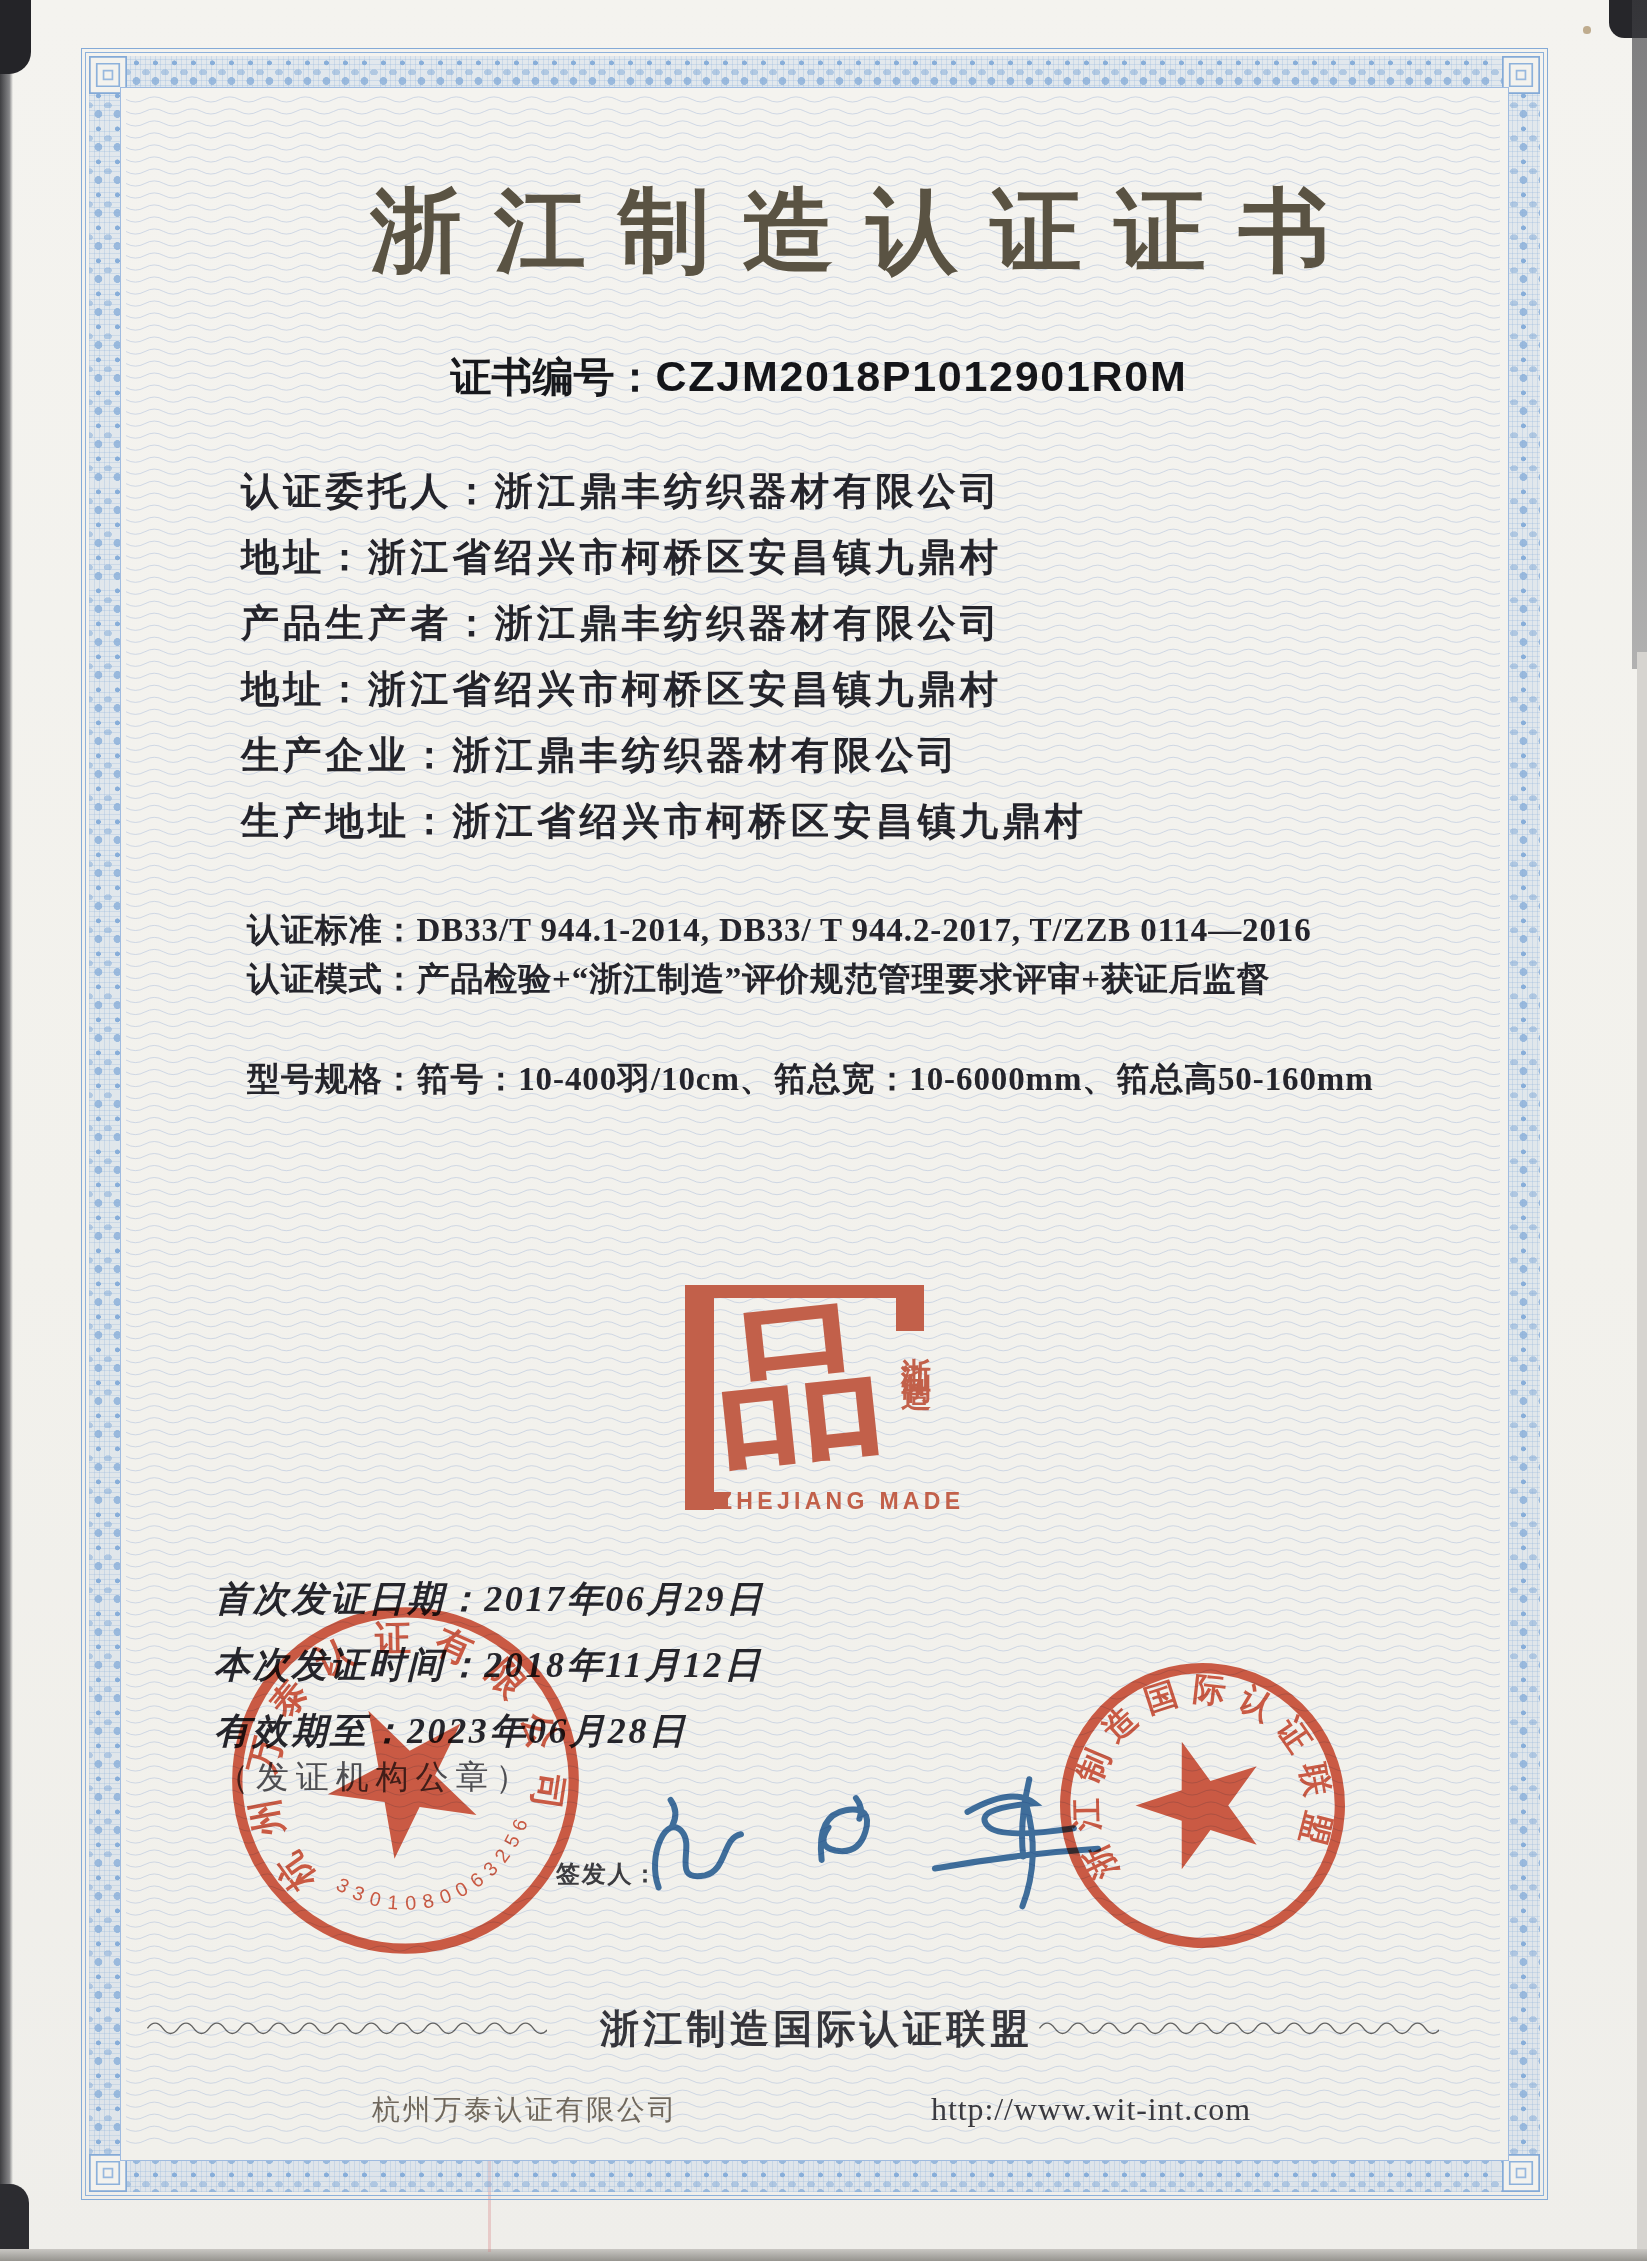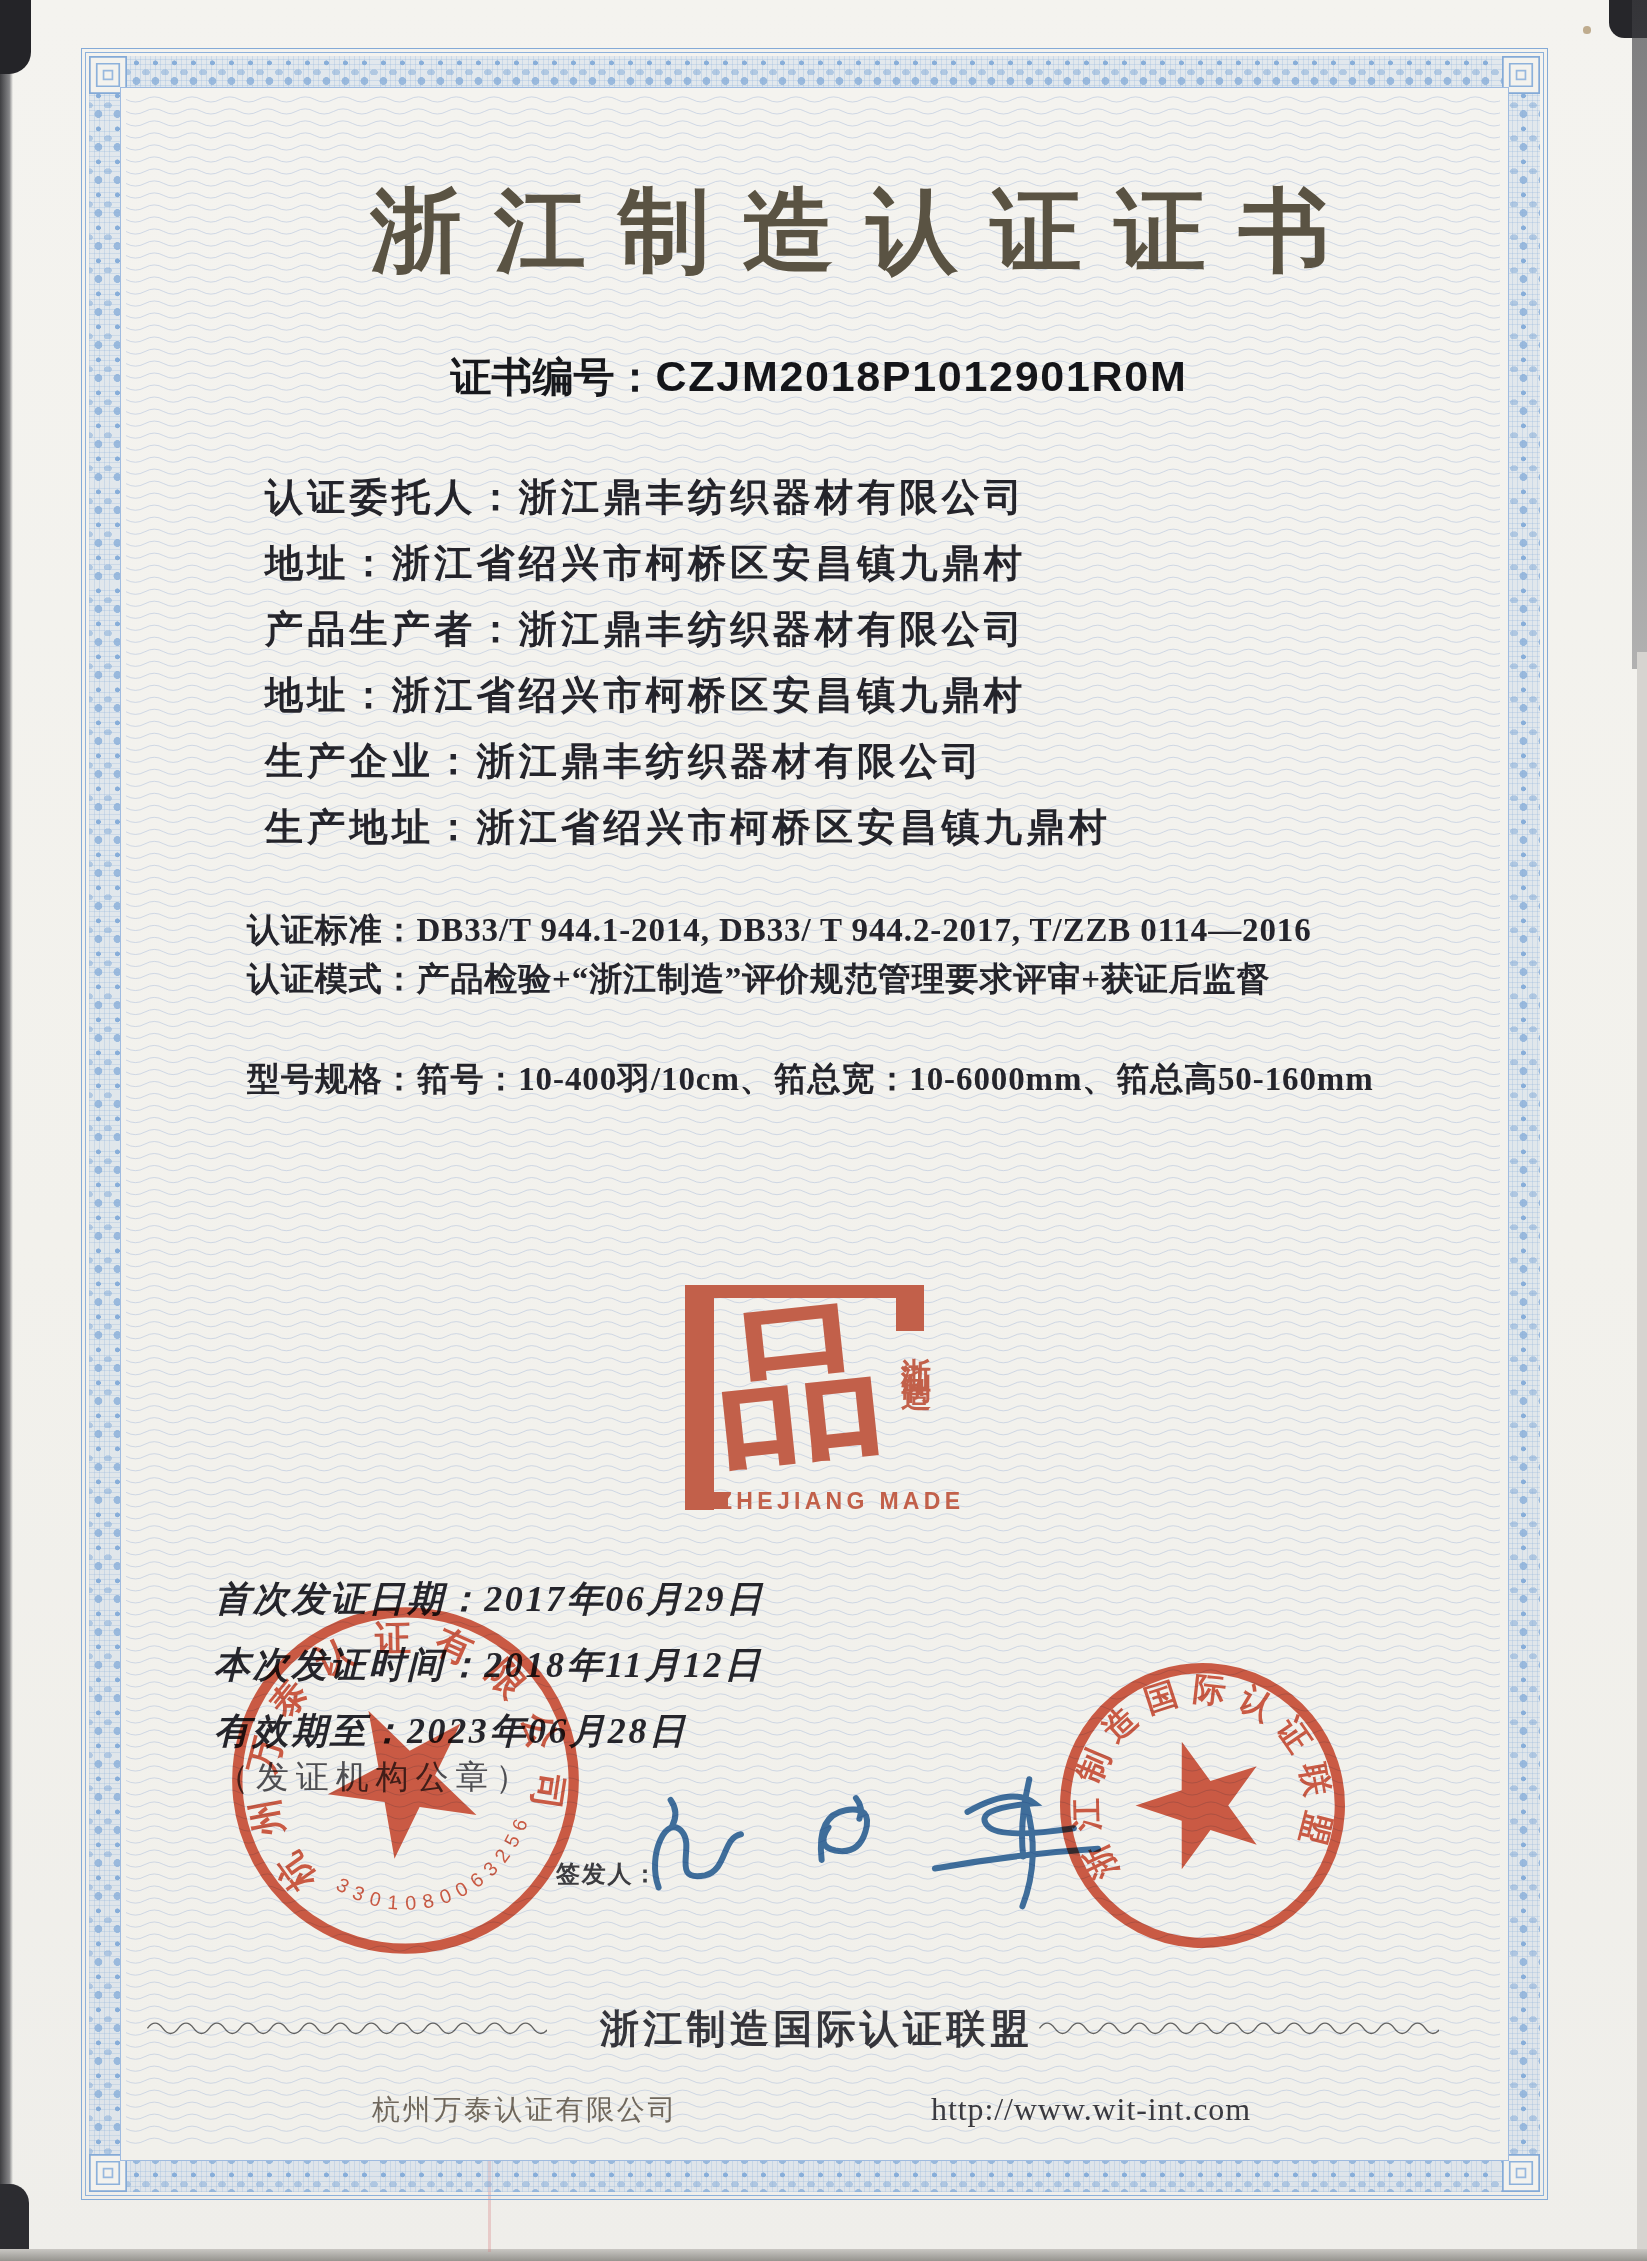--- a/index.html
+++ b/index.html
@@ -36,21 +36,21 @@
     box-shadow:inset 0 0 0 1.7px #84aad7, inset 0 0 0 6.9px #f3f2ee, inset 0 0 0 8.6px #8db1db, inset 0 0 0 13.7px #f3f2ee, inset 0 0 0 15.4px #98b8de;}
   
   #waves{position:absolute;left:126px;top:94px;z-index:1;}
   
   .z{z-index:3;}
   .title{left:0;top:170px;width:1647px;text-align:center;font-size:91px;font-weight:700;
          color:#5a5343;letter-spacing:33px;font-family:"DejaVu Serif","Liberation Serif",serif;padding-left:43px;}
   .certline{left:0;top:350px;width:1638px;text-align:center;}
   .certline .lab{font-size:41px;font-weight:700;color:#17181c;}
   .certline .val{font-size:43px;font-weight:700;letter-spacing:1.7px;color:#141519;font-family:"Liberation Sans","DejaVu Sans",sans-serif;}
-  .party{left:265px;font-size:38px;font-weight:700;letter-spacing:4.3px;color:#24242b;margin-top:6px;}
+  .party{left:241px;font-size:38px;font-weight:700;letter-spacing:4.3px;color:#24242b;}
   .spec{left:247px;font-size:33px;font-weight:700;letter-spacing:0.9px;color:#24242b;}
   .stmt{left:242px;width:1167px;font-size:33px;line-height:65px;color:#26262c;position:absolute;}
   .stmt .ln{white-space:nowrap;}
   .stmt .ln.first{text-indent:2em;}
   .dateline{left:214px;font-size:36px;font-weight:700;letter-spacing:2.6px;color:#25252b;font-style:italic;}
   .sealnote{left:216px;top:1755px;font-size:33px;letter-spacing:6.9px;color:#4e4e52;}
   .signer{left:556px;top:1858px;font-size:24px;font-weight:700;letter-spacing:1.7px;color:#3c3c40;}
   .foot-head{left:0;top:2002px;width:1633px;text-align:center;font-size:39px;font-weight:700;letter-spacing:4.3px;color:#35353b;}
   .foot-co{left:372px;top:2091px;font-size:28px;letter-spacing:2.6px;color:#6f675c;}
   .foot-url{left:931px;top:2091px;font-size:32px;letter-spacing:0.9px;color:#3a3a40;}

